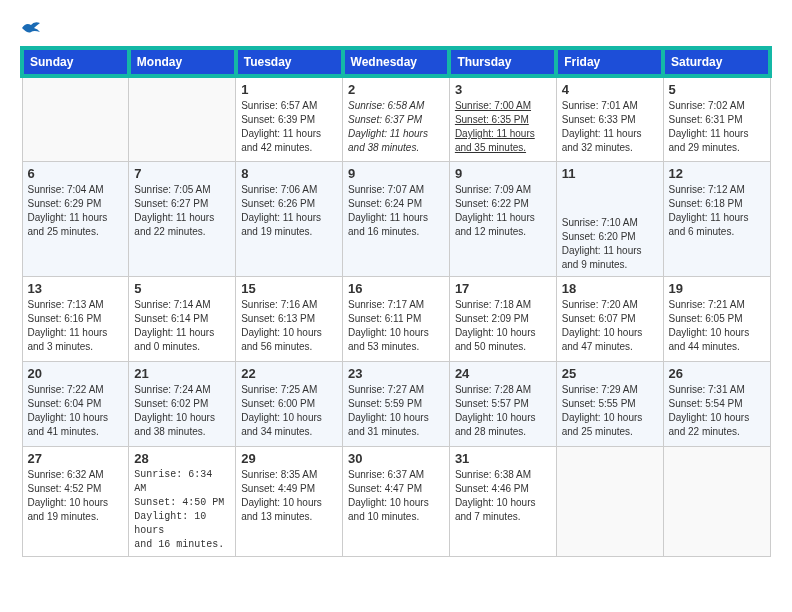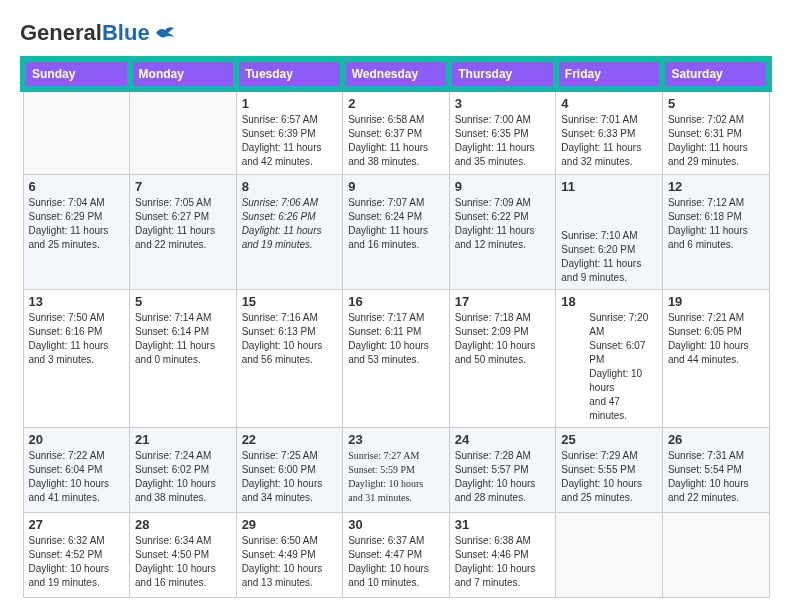--- a/index.html
+++ b/index.html
@@ -36,27 +36,27 @@
     }
     .location {
       font-size: 15px;
       color: #444;
     }
     table {
       width: 100%;
       border-collapse: collapse;
     }
     thead tr th {
-      background: #8b5cf6;
+      background: #1d4ed8;
       color: #fff;
       font-size: 12px;
       font-weight: bold;
       padding: 5px 6px;
       text-align: left;
-      border: 6px solid #14b8a6;
+      border: 4px solid #14b8a6;
     }
     tbody tr td {
       vertical-align: top;
       border: 1px solid #ccc;
       padding: 4px 5px;
       font-size: 10px;
       color: #333;
       width: 14.28%;
       min-height: 80px;
       height: 85px;
@@ -81,23 +81,20 @@
     .empty-cell {
       background: #f9f9f9 !important;
     }
   </style>
 </head>
 <body>
 
 <div class="header">
   <div class="logo">
     <div class="logo-row">
-      <span style="font-size:22px;font-weight:bold;">
-        <span style="color:#333;">General</span><span style="color:#1a6bb5;">Blue</span>
-      </span>
       <svg width="22" height="16" viewBox="0 0 22 16">
         <path d="M2,8 Q6,2 11,5 Q14,1 20,3 Q16,6 14,8 Q18,9 20,12 Q14,10 11,12 Q8,14 2,8Z" fill="#1a6bb5"></path>
       </svg>
     </div>
   </div>
   <div class="title-block">
     <div class="month-title"></div>
     <div class="location"></div>
   </div>
 </div>
@@ -120,28 +117,28 @@
         <td class="empty-cell"></td>
         <td>
           <span class="day-num">1</span>
           <div class="day-info" style="white-space: pre-line;">Sunrise: 6:57 AM
 Sunset: 6:39 PM
 Daylight: 11 hours
 and 42 minutes.</div>
         </td>
         <td>
           <span class="day-num">2</span>
-          <div class="day-info" style="white-space: pre-line;">Sunrise: 6:58 AM
+          <div class="day-info" style="white-space: pre-line; font-style: italic;">Sunrise: 6:58 AM
 Sunset: 6:37 PM
 Daylight: 11 hours
 and 38 minutes.</div>
         </td>
         <td>
           <span class="day-num">3</span>
-          <div class="day-info" style="white-space: pre-line;">Sunrise: 7:00 AM
+          <div class="day-info" style="white-space: pre-line; text-decoration: underline;">Sunrise: 7:00 AM
 Sunset: 6:35 PM
 Daylight: 11 hours
 and 35 minutes.</div>
         </td>
         <td>
           <span class="day-num">4</span>
           <div class="day-info" style="white-space: pre-line;">Sunrise: 7:01 AM
 Sunset: 6:33 PM
 Daylight: 11 hours
 and 32 minutes.</div>
@@ -164,21 +161,21 @@
         </td>
         <td>
           <span class="day-num">7</span>
           <div class="day-info" style="white-space: pre-line;">Sunrise: 7:05 AM
 Sunset: 6:27 PM
 Daylight: 11 hours
 and 22 minutes.</div>
         </td>
         <td>
           <span class="day-num">8</span>
-          <div class="day-info" style="white-space: pre-line; font-style: italic;">Sunrise: 7:06 AM
+          <div class="day-info" style="white-space: pre-line;">Sunrise: 7:06 AM
 Sunset: 6:26 PM
 Daylight: 11 hours
 and 19 minutes.</div>
         </td>
         <td>
           <span class="day-num">9</span>
           <div class="day-info" style="white-space: pre-line;">Sunrise: 7:07 AM
 Sunset: 6:24 PM
 Daylight: 11 hours
 and 16 minutes.</div>
@@ -201,21 +198,21 @@
           <span class="day-num">12</span>
           <div class="day-info" style="white-space: pre-line;">Sunrise: 7:12 AM
 Sunset: 6:18 PM
 Daylight: 11 hours
 and 6 minutes.</div>
         </td>
       </tr>
       <tr>
         <td>
           <span class="day-num">13</span>
-          <div class="day-info" style="white-space: pre-line;">Sunrise: 7:50 AM
+          <div class="day-info" style="white-space: pre-line;">Sunrise: 7:13 AM
 Sunset: 6:16 PM
 Daylight: 11 hours
 and 3 minutes.</div>
         </td>
         <td>
           <span class="day-num">5</span>
           <div class="day-info" style="white-space: pre-line;">Sunrise: 7:14 AM
 Sunset: 6:14 PM
 Daylight: 11 hours
 and 0 minutes.</div>
@@ -236,21 +233,21 @@
         </td>
         <td>
           <span class="day-num">17</span>
           <div class="day-info" style="white-space: pre-line;">Sunrise: 7:18 AM
 Sunset: 2:09 PM
 Daylight: 10 hours
 and 50 minutes.</div>
         </td>
         <td>
           <span class="day-num">18</span>
-          <div class="day-info" style="white-space: pre-line; margin-left: 28px;">Sunrise: 7:20 AM
+          <div class="day-info" style="white-space: pre-line;">Sunrise: 7:20 AM
 Sunset: 6:07 PM
 Daylight: 10 hours
 and 47 minutes.</div>
         </td>
         <td>
           <span class="day-num">19</span>
           <div class="day-info" style="white-space: pre-line;">Sunrise: 7:21 AM
 Sunset: 6:05 PM
 Daylight: 10 hours
 and 44 minutes.</div>
@@ -273,21 +270,21 @@
         </td>
         <td>
           <span class="day-num">22</span>
           <div class="day-info" style="white-space: pre-line;">Sunrise: 7:25 AM
 Sunset: 6:00 PM
 Daylight: 10 hours
 and 34 minutes.</div>
         </td>
         <td>
           <span class="day-num">23</span>
-          <div class="day-info" style="white-space: pre-line; font-family: Liberation Serif, serif;">Sunrise: 7:27 AM
+          <div class="day-info" style="white-space: pre-line;">Sunrise: 7:27 AM
 Sunset: 5:59 PM
 Daylight: 10 hours
 and 31 minutes.</div>
         </td>
         <td>
           <span class="day-num">24</span>
           <div class="day-info" style="white-space: pre-line;">Sunrise: 7:28 AM
 Sunset: 5:57 PM
 Daylight: 10 hours
 and 28 minutes.</div>
@@ -310,28 +307,28 @@
       <tr>
         <td>
           <span class="day-num">27</span>
           <div class="day-info" style="white-space: pre-line;">Sunrise: 6:32 AM
 Sunset: 4:52 PM
 Daylight: 10 hours
 and 19 minutes.</div>
         </td>
         <td>
           <span class="day-num">28</span>
-          <div class="day-info" style="white-space: pre-line;">Sunrise: 6:34 AM
+          <div class="day-info" style="white-space: pre-line; font-family: Liberation Mono, monospace;">Sunrise: 6:34 AM
 Sunset: 4:50 PM
 Daylight: 10 hours
 and 16 minutes.</div>
         </td>
         <td>
           <span class="day-num">29</span>
-          <div class="day-info" style="white-space: pre-line;">Sunrise: 6:50 AM
+          <div class="day-info" style="white-space: pre-line;">Sunrise: 8:35 AM
 Sunset: 4:49 PM
 Daylight: 10 hours
 and 13 minutes.</div>
         </td>
         <td>
           <span class="day-num">30</span>
           <div class="day-info" style="white-space: pre-line;">Sunrise: 6:37 AM
 Sunset: 4:47 PM
 Daylight: 10 hours
 and 10 minutes.</div>

